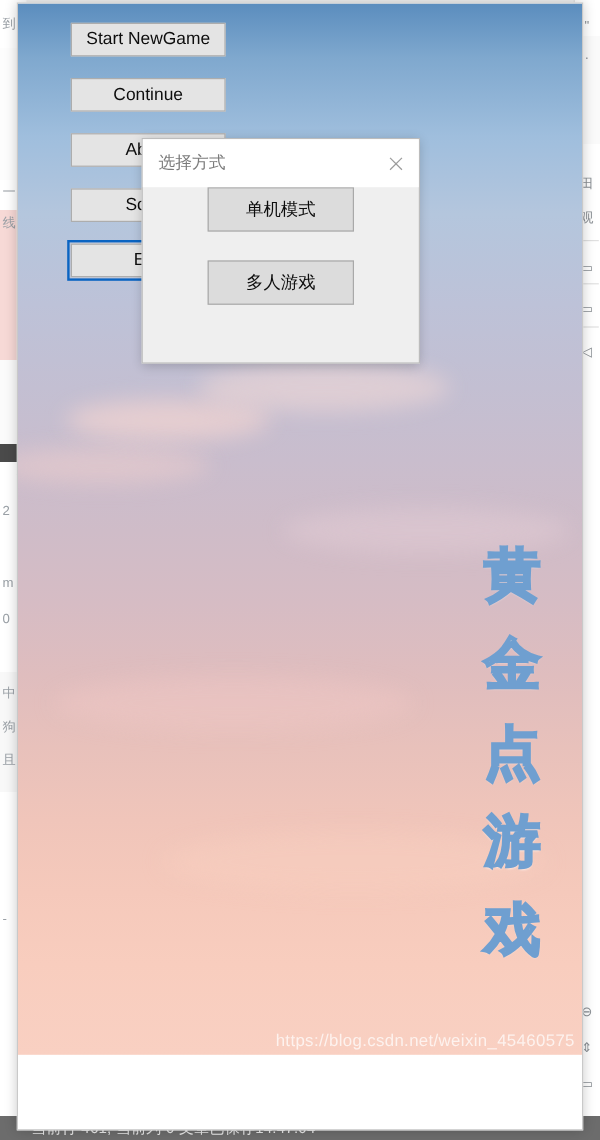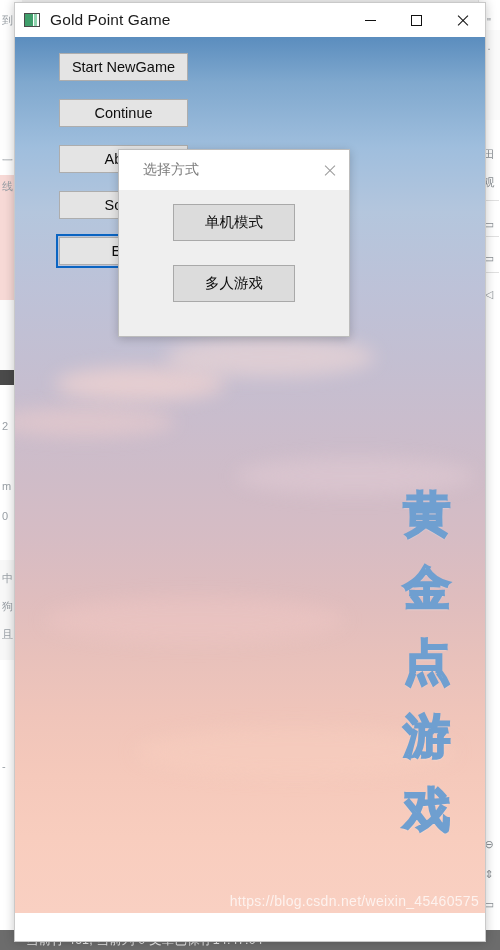--- a/index.html
+++ b/index.html
@@ -300,21 +300,21 @@
     z-index: 10;
   }
   .dialog-title-bar {
     height: 40px;
     background: #ffffff;
     display: flex;
     align-items: center;
     position: relative;
   }
   .dialog-title {
-    margin-left: 24px;
+    margin-left: 13px;
     font-size: 14px;
     color: #7c7c7c;
     font-family: "Liberation Sans", sans-serif;
   }
   .dialog-close {
     position: absolute;
     right: 0; top: 0;
     width: 40px; height: 40px;
     display: flex;
     align-items: center;
@@ -329,21 +329,21 @@
     content: "";
     position: absolute;
     left: 0; top: 6px;
     width: 14px; height: 1px;
     background: #9b9b9b;
   }
   .dlg-x::before { transform: rotate(45deg); }
   .dlg-x::after  { transform: rotate(-45deg); }
 
   .dialog-body {
-    padding-top: 14px;
+    padding-top: 0;
     display: flex;
     flex-direction: column;
     align-items: center;
     gap: 24px;
   }
   .dlg-btn {
     width: 122px;
     height: 37px;
     background: #dcdcdc;
     border: 1px solid #a9a9a9;
@@ -396,35 +396,20 @@
     <div class="bg-rule" style="top:200px"></div>
     <div class="bg-rule" style="top:236px"></div>
     <div class="bg-rule" style="top:272px"></div>
 
     <div class="bg-statusbar"></div>
     <div class="bg-status-text">当前行 461, 当前列 0  文章已保存14:47:04</div>
   </div>
 
   <div class="app-window">
 
-    <div class="titlebar">
-      <div class="app-icon"></div>
-      <div class="app-title">Gold Point Game</div>
-      <div class="win-controls">
-        <div class="win-btn">
-          <div class="glyph-min"></div>
-        </div>
-        <div class="win-btn">
-          <div class="glyph-max"></div>
-        </div>
-        <div class="win-btn close">
-          <div class="glyph-close"></div>
-        </div>
-      </div>
-    </div>
 
 
     <div class="game-area">
 
       <div class="cloud" style="left:40px;  top:330px; width:170px; height:34px; background:rgba(255,218,210,.55);"></div>
       <div class="cloud" style="left:150px; top:300px; width:210px; height:40px; background:rgba(255,224,216,.45);"></div>
       <div class="cloud" style="left:-20px; top:370px; width:180px; height:30px; background:rgba(253,212,205,.40);"></div>
       <div class="cloud" style="left:220px; top:420px; width:240px; height:38px; background:rgba(238,214,222,.32);"></div>
       <div class="cloud" style="left:30px;  top:560px; width:300px; height:46px; background:rgba(247,206,202,.30);"></div>
       <div class="cloud" style="left:120px; top:690px; width:320px; height:50px; background:rgba(252,211,196,.30);"></div>

